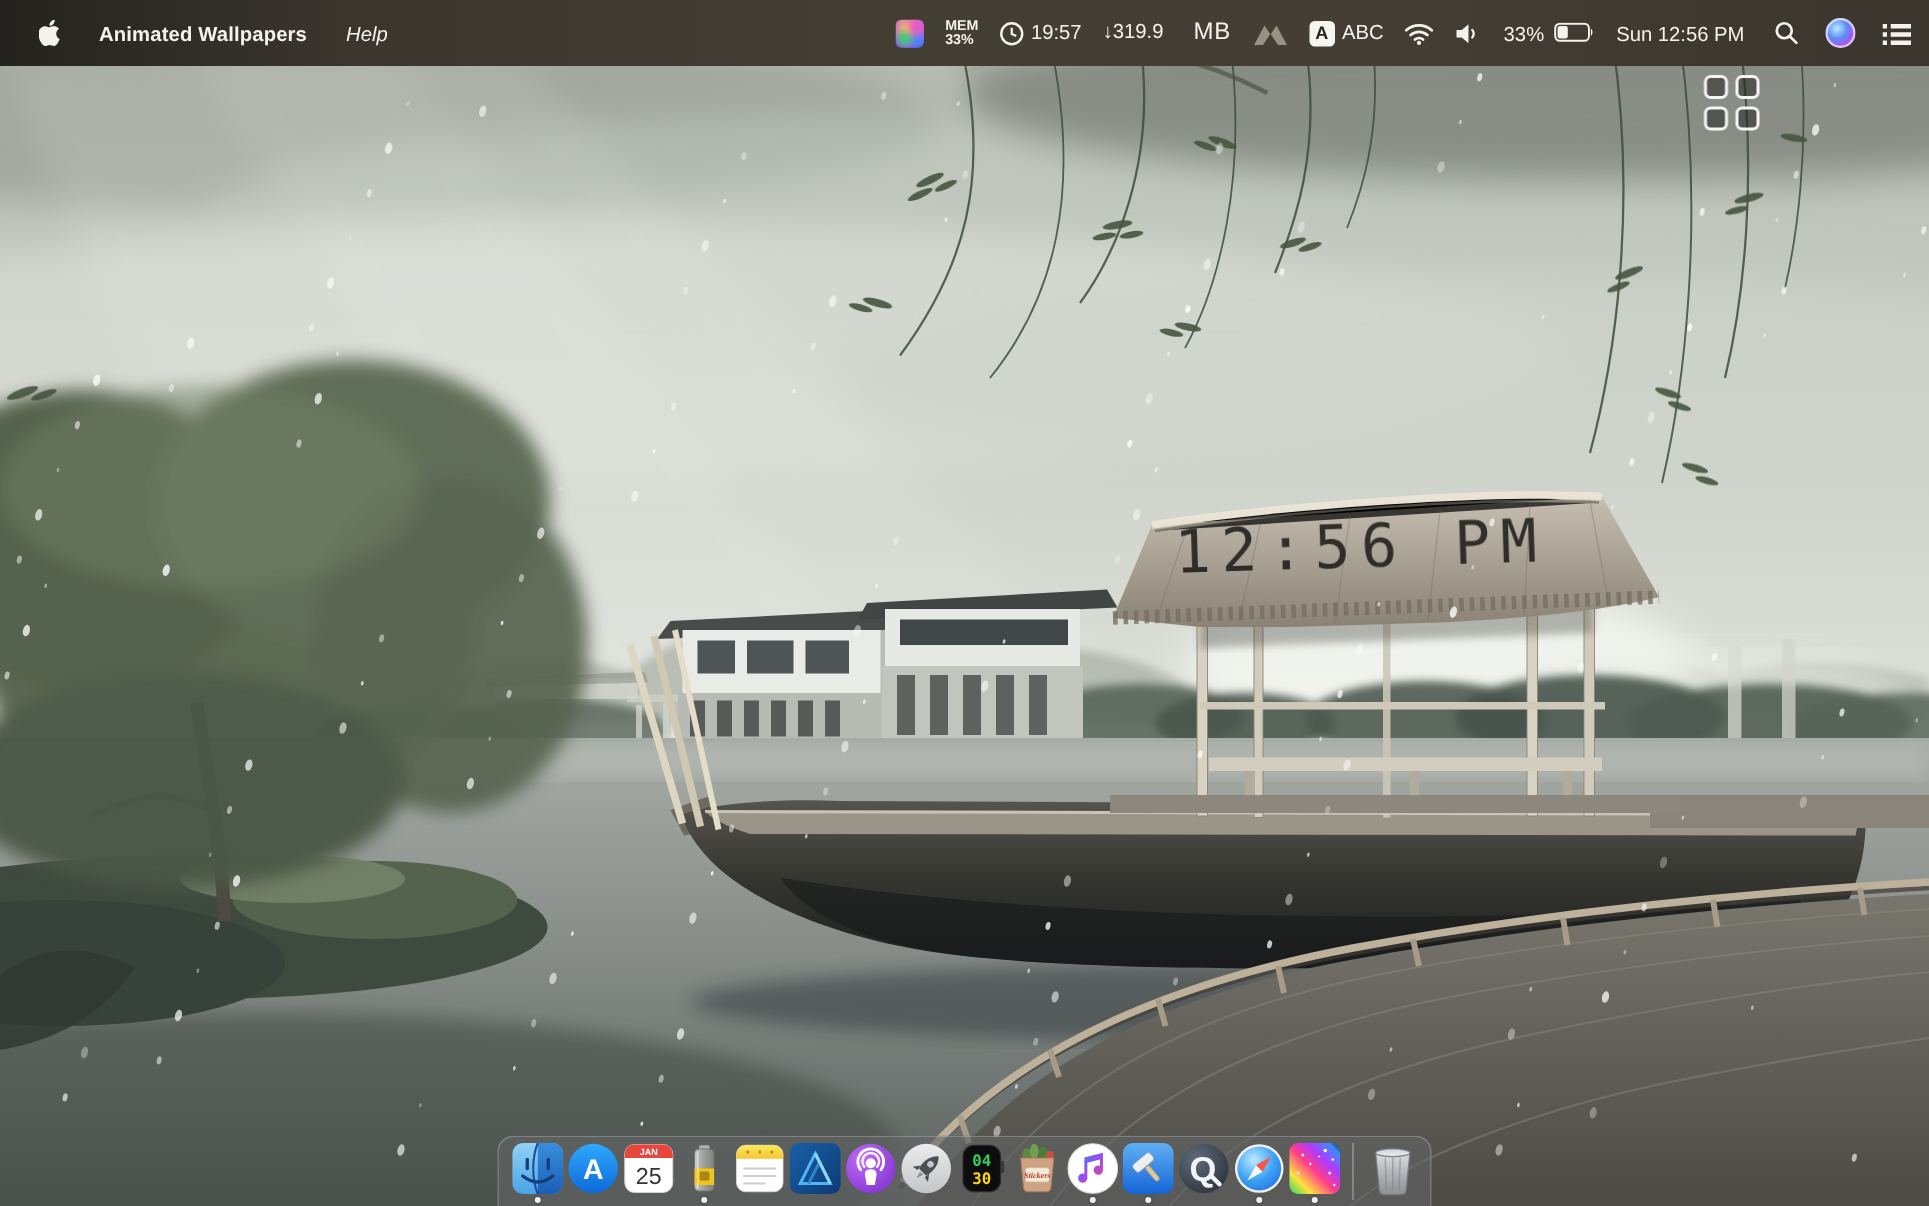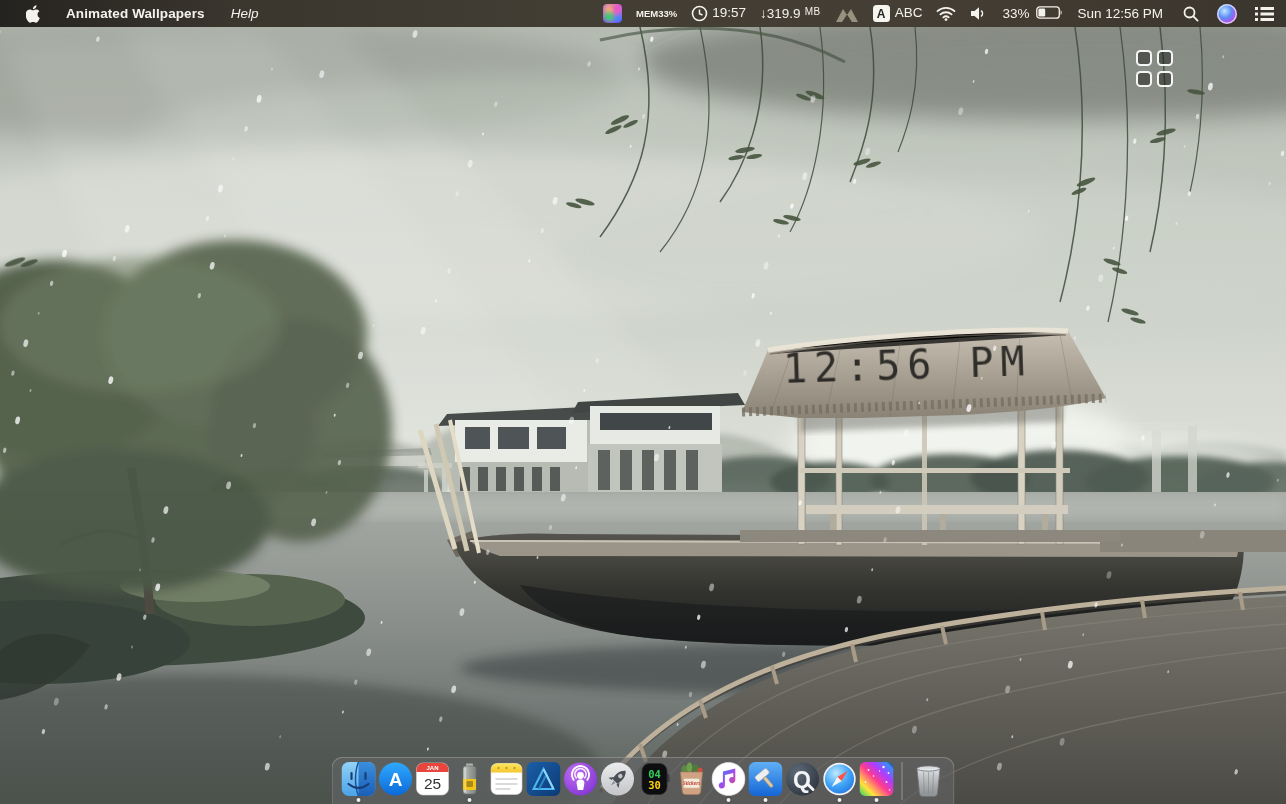--- a/index.html
+++ b/index.html
@@ -1,35 +1,35 @@
 <!DOCTYPE html>
 <html><head>
 <meta charset="utf-8">
 <style>
   html,body{margin:0;padding:0;}
   body{width:1286px;height:804px;overflow:hidden;position:relative;
        font-family:"Liberation Sans",sans-serif;background:#9aa09c;}
   .wall{position:absolute;inset:0;}
   
-  .menubar{position:absolute;left:0;top:0;width:1286px;height:27px;z-index:40;
+  .menubar{position:absolute;left:0;top:0;width:1286px;height:44px;z-index:40;
     background:linear-gradient(90deg,#25231f 0%,#3a362e 18%,#433e34 45%,#443e34 70%,#3b362d 100%);
     display:flex;align-items:center;color:#f4f2ec;font-size:13.5px;}
   .mb-left{display:flex;align-items:center;gap:0;padding-left:14px;}
   .mb-apple{width:38px;display:flex;justify-content:center;align-items:center;}
   .mb-app{font-weight:700;padding:0 14px;letter-spacing:.1px;}
   .mb-menu{padding:0 12px;font-style:italic;}
   .mb-right{margin-left:auto;display:flex;align-items:center;gap:14px;padding-right:12px;}
   .s-item{display:flex;align-items:flex-start;gap:4px;}
   .chip{width:19px;height:19px;border-radius:4px;
     background:radial-gradient(circle at 30% 70%,#27d66d,rgba(0,0,0,0) 42%),
                radial-gradient(circle at 70% 25%,#e84fd0,rgba(0,0,0,0) 48%),
                radial-gradient(circle at 80% 75%,#3b8cff,rgba(0,0,0,0) 45%),
                radial-gradient(circle at 45% 30%,#ffe43b,#b03bff 75%,#1a1c22 100%);}
-  .mem{flex-direction:row;line-height:9.5px;font-size:9.5px;font-weight:700;gap:0;align-items:flex-start;}
-  .net .unit{font-size:10px;margin-left:0;letter-spacing:.5px;}
+  .mem{flex-direction:column;line-height:9.5px;font-size:9.5px;font-weight:700;gap:0;align-items:flex-start;}
+  .net .unit{font-size:16px;margin-left:16px;letter-spacing:.5px;}
   .abadge{width:17px;height:17px;background:#f7f5f0;color:#26241f;border-radius:3.5px;
     font-weight:700;font-size:12px;display:flex;align-items:center;justify-content:center;}
   .siri{width:20px;height:20px;border-radius:50%;
     background:radial-gradient(circle at 38% 35%,#bfe8ff 0%,#5e8df5 38%,#b44df0 68%,#17182e 100%);
     box-shadow:inset 0 0 0 1.5px rgba(240,240,245,.75);}
   .mb-ico svg{display:block;}
   
   .roofclock{position:absolute;left:783px;top:342px;z-index:10;
     font-family:"DejaVu Sans Mono",monospace;font-size:40px;font-weight:500;
     letter-spacing:7px;color:rgba(22,21,19,.84);transform:rotate(-1.8deg);white-space:nowrap;}

